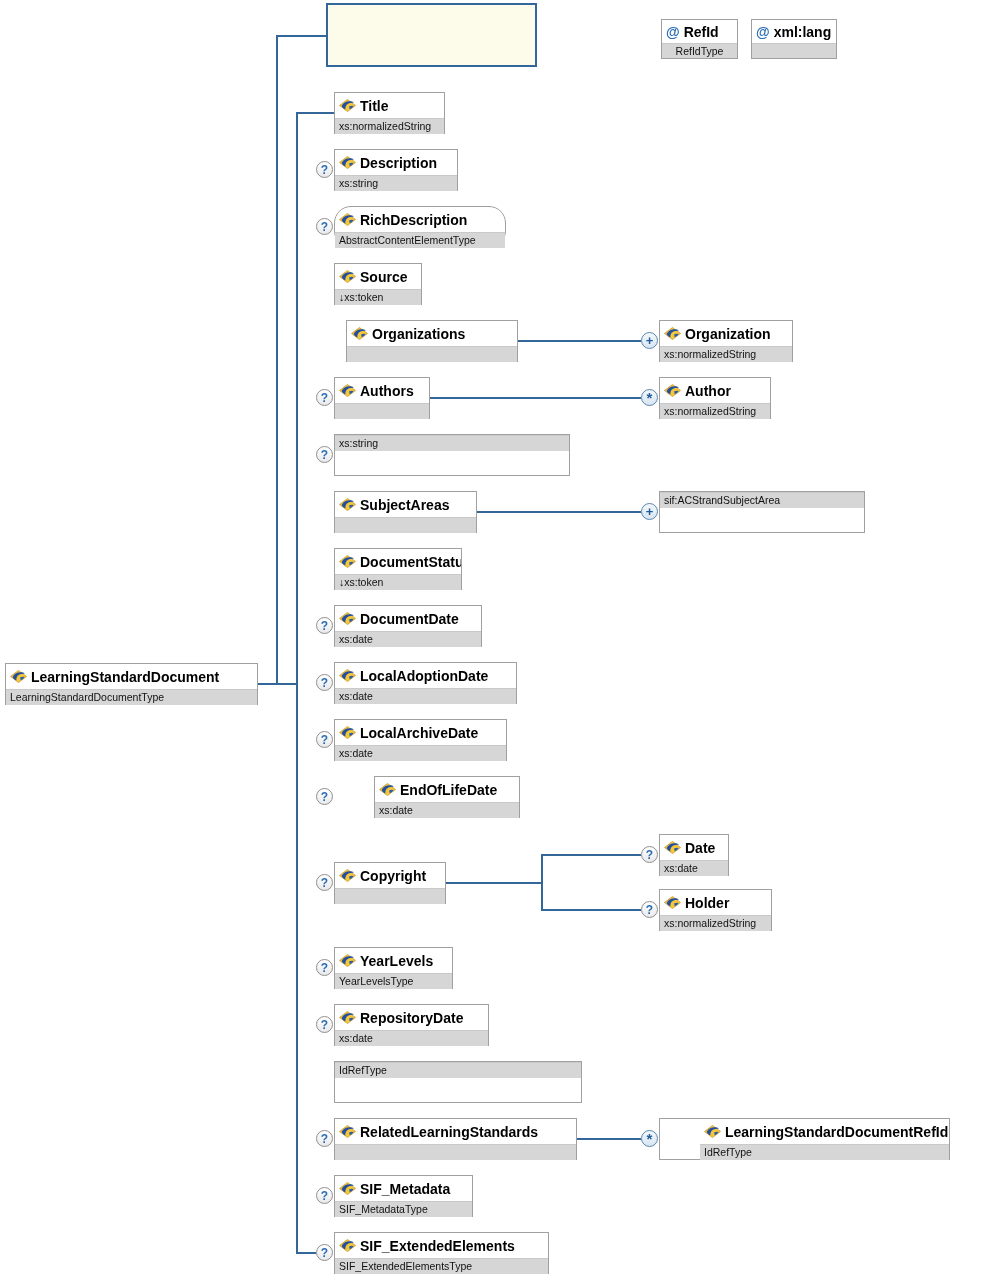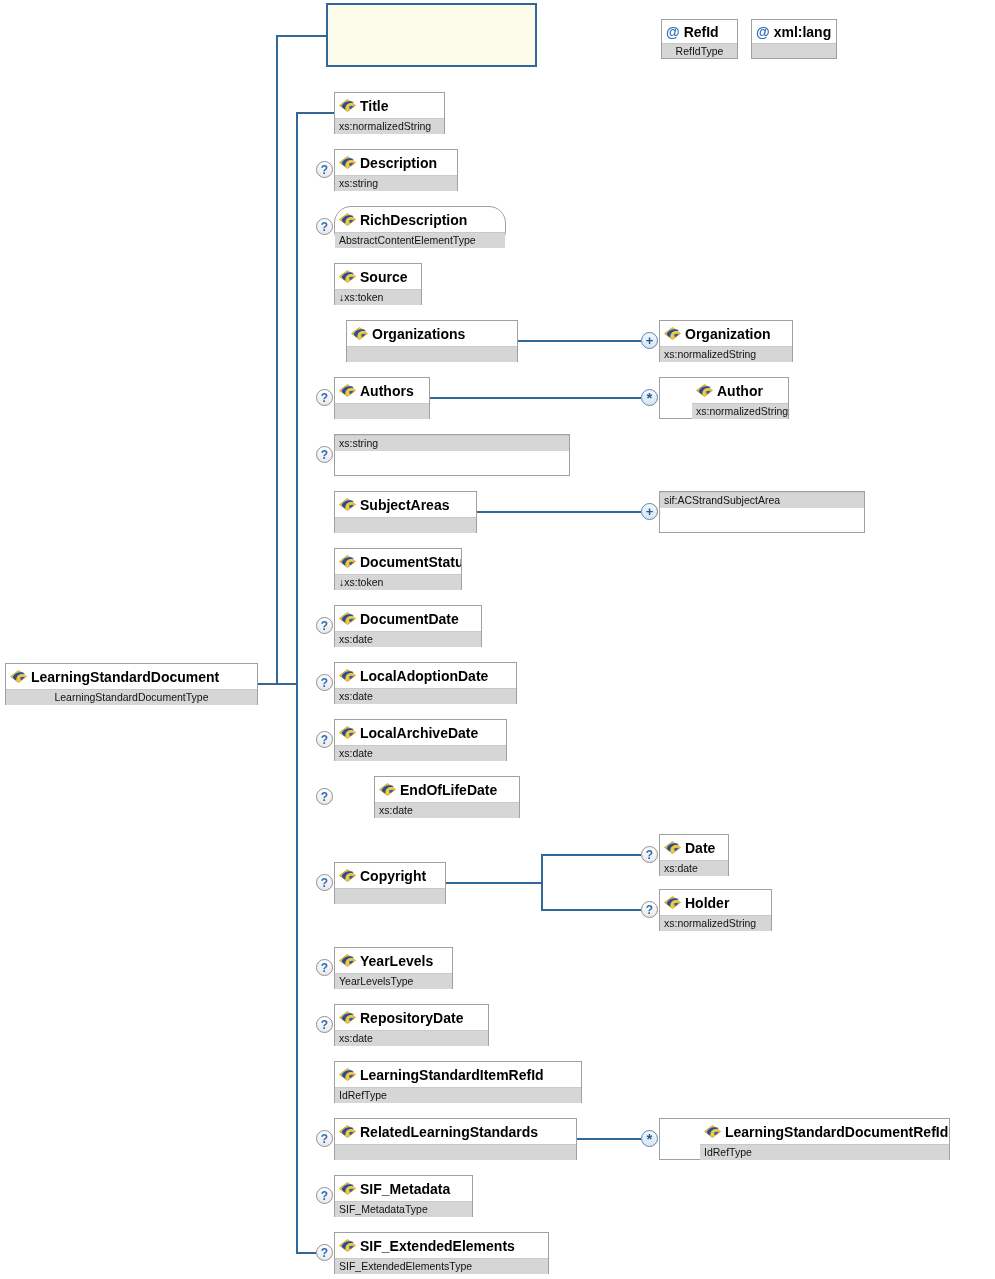--- a/index.html
+++ b/index.html
@@ -73,21 +73,21 @@
     </div>
     <div class="ebox abox" style="left:423px;top:14px;width:86px;">
       <div class="nrow">
           <span class="aticon">@</span>
           <span>xml:lang</span>
         </div>
       <div class="trow"></div>
     </div>
   </div>
 
-  <div class="ebox" style="left:5px;top:663px;width:253px;text-align:center;">
+  <div class="ebox" style="left:5px;top:663px;width:253px;">
     <div class="nrow">
         <span class="eicon">
           <svg width="17" height="13" viewBox="0 0 17 13">
             <use href="#elem-icon"></use>
           </svg>
         </span>
         <span>LearningStandardDocument</span>
       </div>
     <div class="trow">LearningStandardDocumentType</div>
   </div>
@@ -172,21 +172,21 @@
         <span class="eicon">
           <svg width="17" height="13" viewBox="0 0 17 13">
             <use href="#elem-icon"></use>
           </svg>
         </span>
         <span>Authors</span>
       </div>
     <div class="trow"></div>
   </div>
   <div class="occ rep star" style="left:641px;top:389px;">*</div>
-  <div class="ebox" style="left:659px;top:377px;width:130px;padding-left:32px;">
+  <div class="ebox" style="left:659px;top:377px;width:112px;">
     <div class="nrow">
         <span class="eicon">
           <svg width="17" height="13" viewBox="0 0 17 13">
             <use href="#elem-icon"></use>
           </svg>
         </span>
         <span>Author</span>
       </div>
     <div class="trow">xs:normalizedString</div>
   </div>
@@ -333,28 +333,20 @@
           <svg width="17" height="13" viewBox="0 0 17 13">
             <use href="#elem-icon"></use>
           </svg>
         </span>
         <span>RepositoryDate</span>
       </div>
     <div class="trow">xs:date</div>
   </div>
 
   <div class="ebox" style="left:334px;top:1061px;width:248px;">
-    <div class="nrow">
-        <span class="eicon">
-          <svg width="17" height="13" viewBox="0 0 17 13">
-            <use href="#elem-icon"></use>
-          </svg>
-        </span>
-        <span>LearningStandardItemRefId</span>
-      </div>
     <div class="trow">IdRefType</div>
   </div>
 
   <div class="occ q" style="left:316px;top:1130px;">?</div>
   <div class="ebox" style="left:334px;top:1118px;width:243px;">
     <div class="nrow">
         <span class="eicon">
           <svg width="17" height="13" viewBox="0 0 17 13">
             <use href="#elem-icon"></use>
           </svg>

